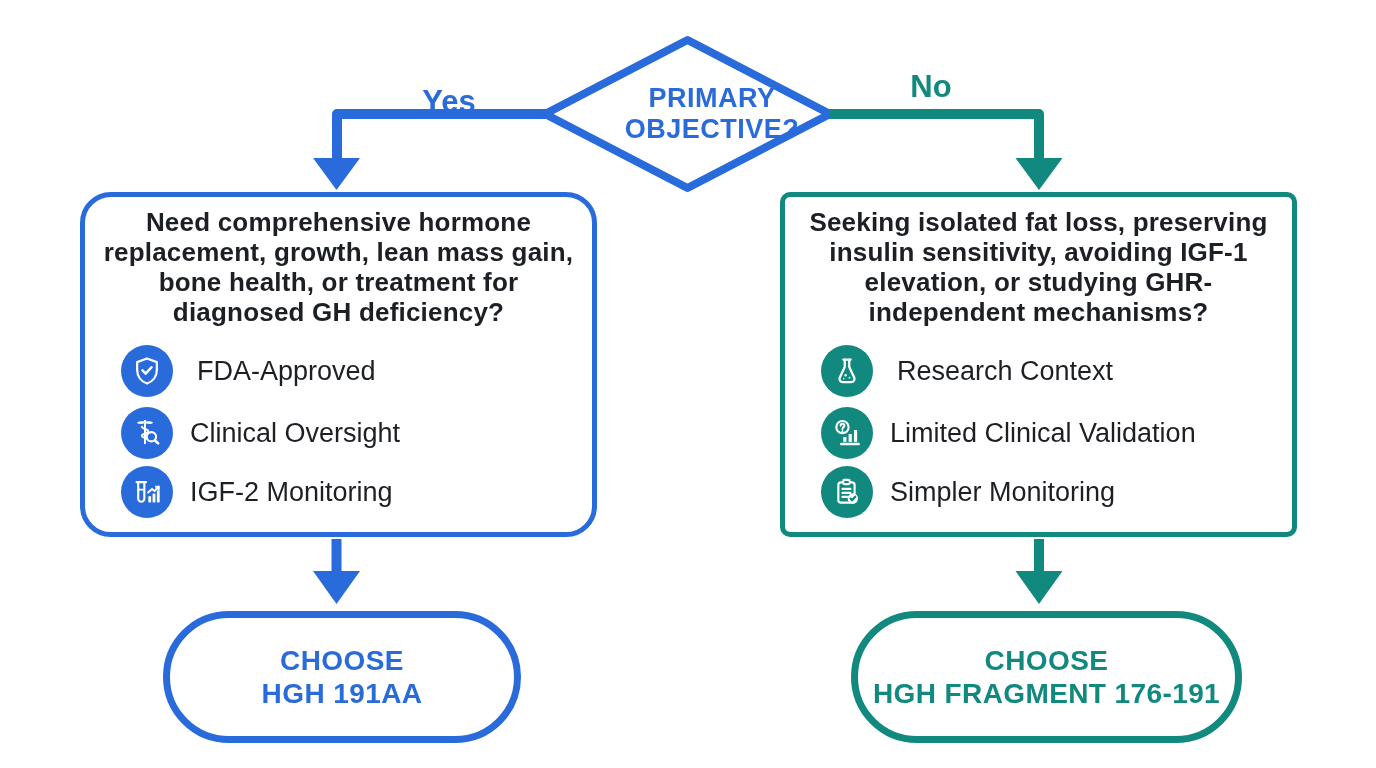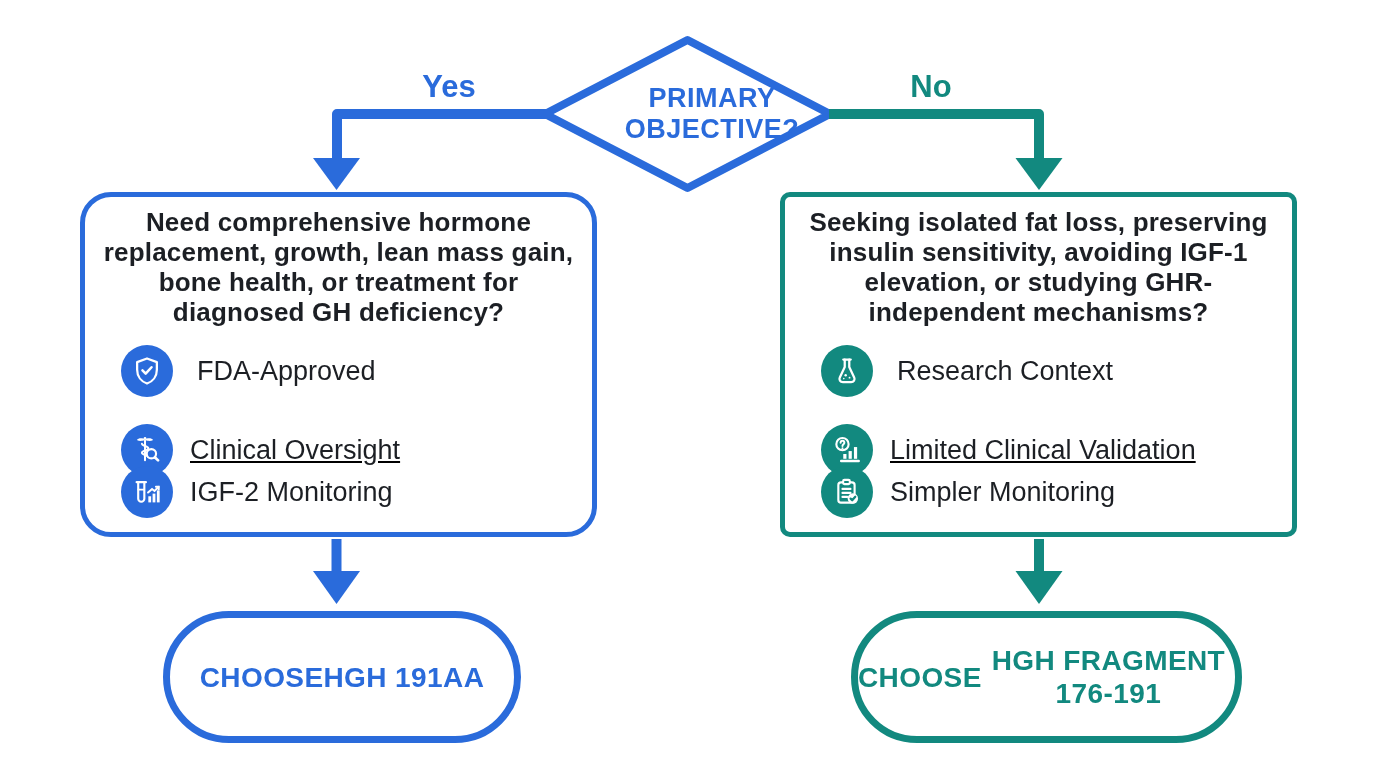--- a/index.html
+++ b/index.html
@@ -10,50 +10,50 @@
   .connector-layer{position:absolute;left:0;top:0;width:1376px;height:768px;}
 
   .diamond-label{
     position:absolute;left:576px;top:83px;width:272px;text-align:center;
     font-weight:700;font-size:27px;line-height:31px;letter-spacing:.5px;color:var(--blue);
   }
   .branch-label{
     position:absolute;top:70px;width:120px;text-align:center;
     font-weight:700;font-size:31px;line-height:34px;
   }
-  .branch-yes{left:389px;color:var(--blue);}
+  .branch-yes{left:389px;color:var(--blue);margin-top:15px;}
   .branch-no{left:871px;color:var(--teal);}
 
   .question-box{
     position:absolute;top:192px;width:507px;height:335px;background:#fff;
     border:5px solid;border-radius:10px;
   }
   .box-left{left:80px;border-color:var(--blue);border-radius:31px;}
   .box-right{left:780px;border-color:var(--teal);}
 
   .question-text{
     position:absolute;top:10px;left:6px;right:6px;text-align:center;
     font-weight:700;font-size:26px;line-height:30px;letter-spacing:.2px;color:var(--text);
   }
   .item-row{
     position:absolute;left:36px;height:52px;display:flex;align-items:center;gap:17px;
   }
-  .row-1{top:148px;gap:24px;} .row-2{top:227px;text-decoration:underline;} .row-3{top:269px;}
+  .row-1{top:148px;gap:24px;} .row-2{top:210px;} .row-3{top:269px;}
   .icon-circle{
     width:52px;height:52px;border-radius:50%;flex:0 0 auto;
     display:flex;align-items:center;justify-content:center;
   }
   .box-left .icon-circle{background:var(--blue);}
   .box-right .icon-circle{background:var(--teal);}
   .icon-circle svg{width:32px;height:32px;}
   .item-label{font-size:27px;font-weight:500;color:var(--text);white-space:nowrap;}
 
   .result-pill{
     position:absolute;top:611px;height:118px;background:#fff;border:7px solid;border-radius:66px;
-    display:flex;flex-direction:row;align-items:center;justify-content:center;
+    display:flex;flex-direction:column;align-items:center;justify-content:center;
     text-align:center;font-weight:700;font-size:28px;line-height:33px;letter-spacing:.4px;
   }
   .pill-left{left:163px;width:344px;border-color:var(--blue);color:var(--blue);}
   .pill-right{left:851px;width:377px;border-color:var(--teal);color:var(--teal);}
 </style>
 </head>
 <body>
 
 <div class="stage">
 

